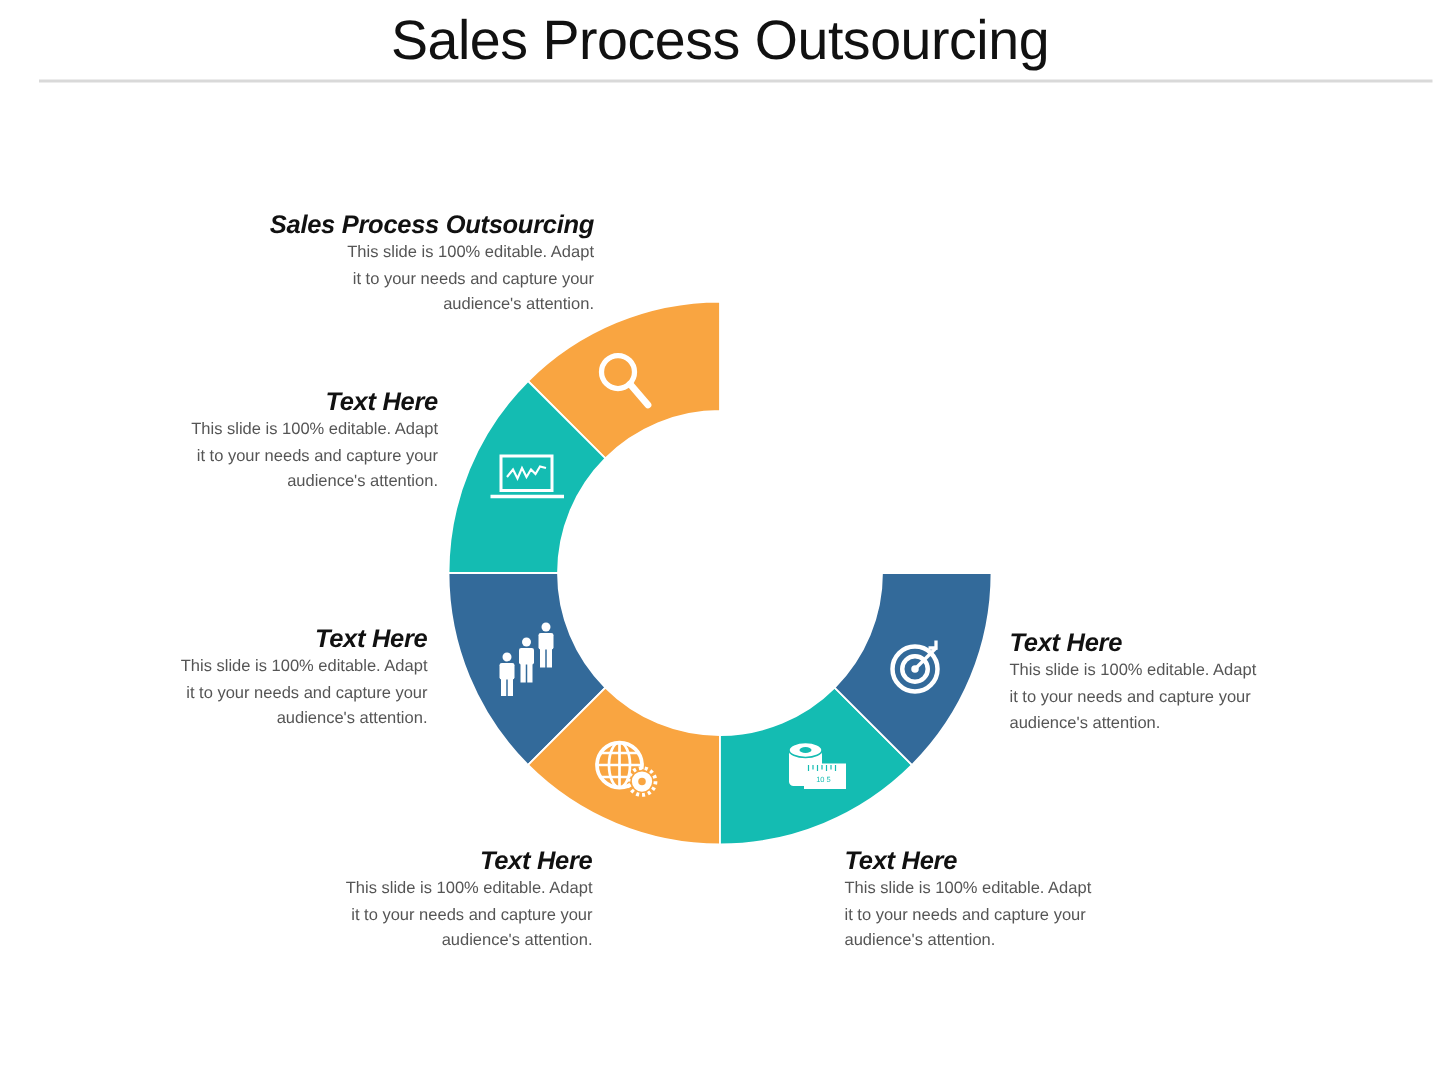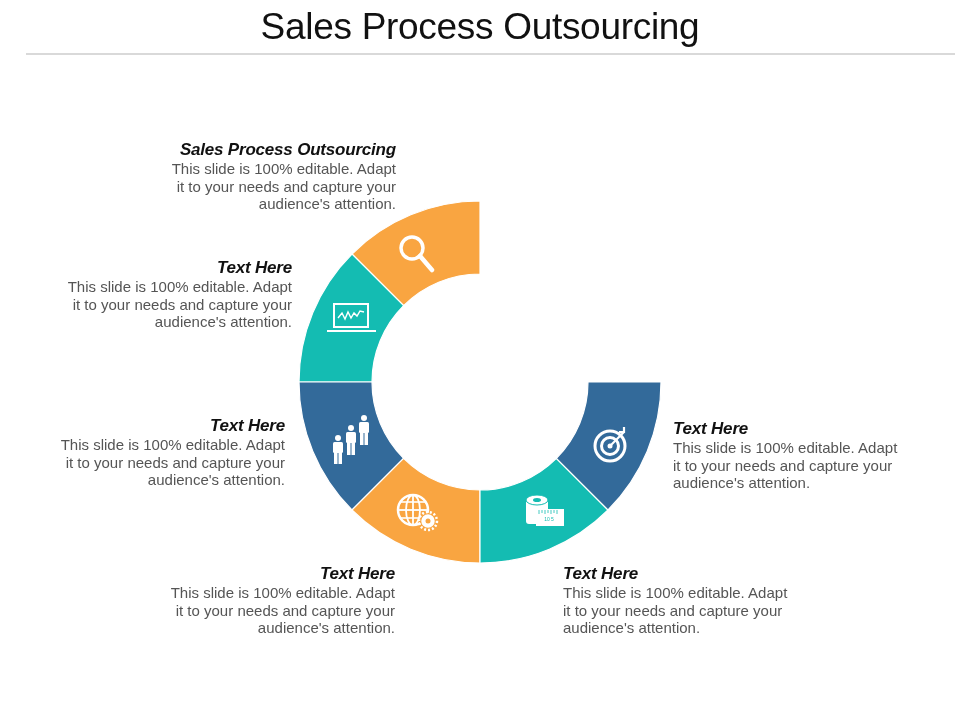--- a/index.html
+++ b/index.html
@@ -4,21 +4,21 @@
 <style>
   html, body { margin: 0; padding: 0; background: #ffffff; }
   body { width: 960px; height: 720px; position: relative; overflow: hidden; font-family: "Liberation Sans", sans-serif; }
   .title { position: absolute; left: 0; top: 6px; width: 960px; text-align: center; font-size: 37px; color: #111; letter-spacing: -0.3px; }
   .title-rule { position: absolute; left: 26px; top: 53px; width: 929px; height: 2px; background: #d9d9d9; }
   svg.ring { position: absolute; left: 0; top: 0; }
   .block { position: absolute; width: 240px; }
   .block.right-align { text-align: right; }
   .block.left-align { text-align: left; }
   .block h3 { margin: 0; font-size: 17px; font-weight: bold; font-style: italic; color: #111; line-height: 20px; letter-spacing: -0.2px; }
-  .block p { margin: 0; font-size: 15px; color: #555; line-height: 17.5px; }
+  .block p { margin: 0; font-size: 11px; color: #555; line-height: 17.5px; }
 </style>
 </head>
 <body>
 
 <div class="title">Sales Process Outsourcing</div>
 <div class="title-rule"></div>
 
 <svg class="ring" width="960" height="720" viewBox="0 0 960 720">
 
   <path fill="#F9A541" stroke="#ffffff" stroke-width="1.2" d="M480,201 A181,181 0 0 0 352.0,254.0 L403.6,305.6 A108,108 0 0 1 480,274 Z"></path>

